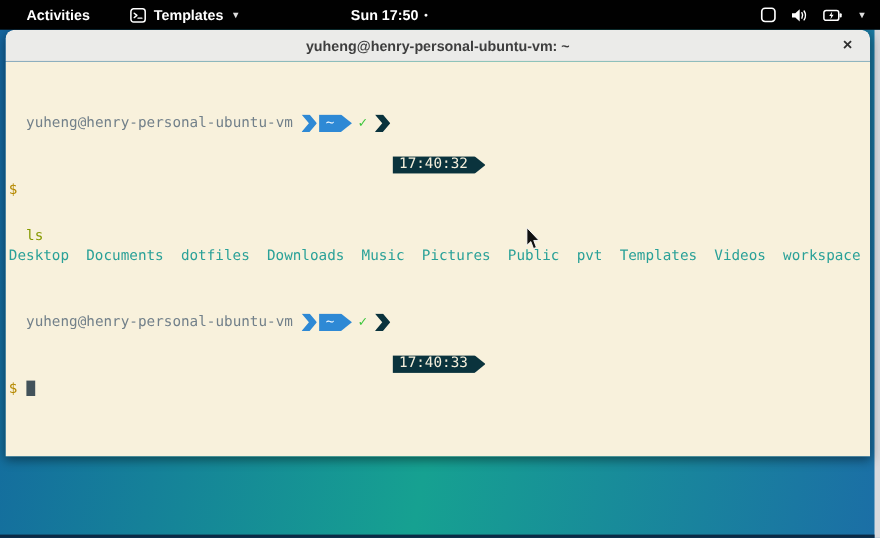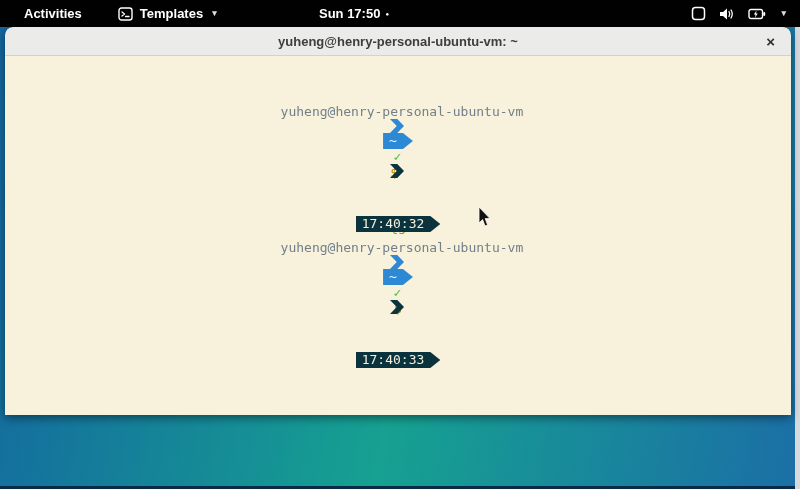--- a/index.html
+++ b/index.html
@@ -46,21 +46,21 @@
   .title{font-size:13px;font-weight:700;color:#3e3e3e;}
   .close{
     position:absolute;right:16px;top:50%;transform:translateY(-50%);
     font-size:15px;font-weight:700;color:#2f2f2f;cursor:pointer;line-height:1;
   }
   .term{
     flex:1;background:var(--terminal-bg,#f8f1dc);
     font-family:"DejaVu Sans Mono",monospace;font-size:13px;color:#333;
     padding:3px 3px;white-space:pre;overflow:hidden;
   }
-  .t-line{height:15px;line-height:15px;display:flex;align-items:center;flex-direction:column;}
+  .t-line{height:15px;line-height:15px;display:flex;}
   .t-line.prompt{height:16px;}
   .user{color:var(--prompt-user,#72808a);}
   
   .chev{display:inline-block;width:14px;height:16px;flex:0 0 14px;margin-right:2px;
         clip-path:polygon(0% 0%,52% 0%,100% 50%,52% 100%,0% 100%,48% 50%);}
   .chev.blue{background:var(--segment-blue,#2e89d5);}
   .chev.dark{background:var(--segment-dark,#0a333d);}
   .seg{display:inline-block;height:16px;line-height:16px;padding:0 16px 0 6px;
        clip-path:polygon(0 0,calc(100% - 10px) 0,100% 50%,calc(100% - 10px) 100%,0 100%);}
   .seg.blue{background:var(--segment-blue,#2e89d5);color:#eef6fd;}
@@ -140,20 +140,33 @@
         <span class="seg blue">~</span>
         <span class="check">✓</span>
         <span class="chev dark"></span>
         <span class="seg dark">17:40:32</span>
       </div>
 
       <div class="t-line">
         <span class="dollar">$ </span><span class="cmd">ls</span>
       </div>
 
+      <div class="t-line dirs">
+        <span>Desktop</span>
+        <span>Documents</span>
+        <span>dotfiles</span>
+        <span>Downloads</span>
+        <span>Music</span>
+        <span>Pictures</span>
+        <span>Public</span>
+        <span>pvt</span>
+        <span>Templates</span>
+        <span>Videos</span>
+        <span>workspace</span>
+      </div>
 
       <div class="t-line prompt">
         <span class="user">  yuheng@henry-personal-ubuntu-vm </span>
         <span class="chev blue"></span>
         <span class="seg blue">~</span>
         <span class="check">✓</span>
         <span class="chev dark"></span>
         <span class="seg dark">17:40:33</span>
       </div>
 

